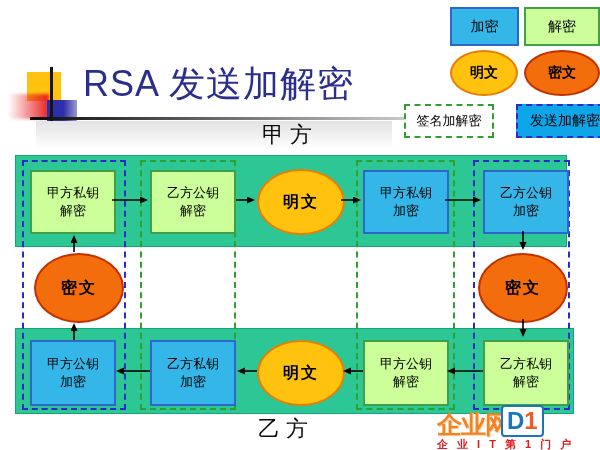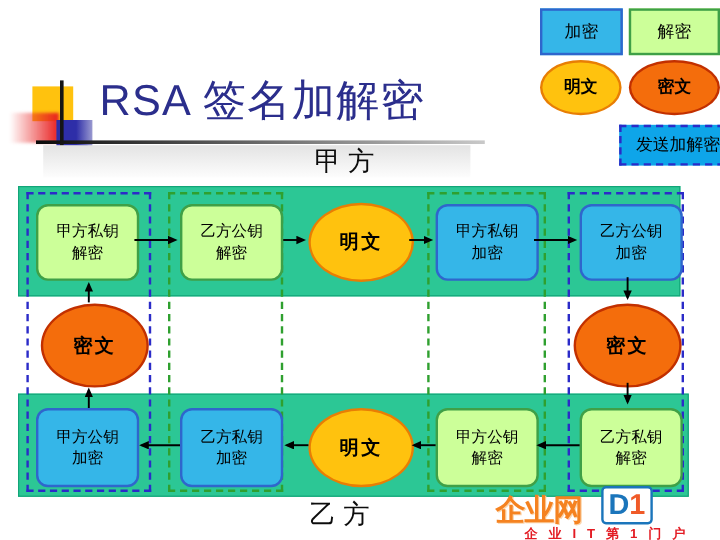--- a/index.html
+++ b/index.html
@@ -47,58 +47,59 @@
   .dashrect{position:absolute;top:160px;height:246px;background:transparent;z-index:3;}
   .dash-blue{border:2px dashed #2B2BC8;}
   .dash-green{border:2px dashed #2FA02F;}
   .dr1{left:22px;width:100px;}
   .dr2{left:140px;width:92px;}
   .dr3{left:356px;width:95px;}
   .dr4{left:473px;width:93px;}
 
   
   .pbox{position:absolute;width:82px;height:60px;display:flex;flex-direction:column;
-        align-items:center;justify-content:center;font-size:13px;line-height:1.4;z-index:4;text-align:center;border-radius:10px;}
+        align-items:center;justify-content:center;font-size:13px;line-height:1.4;z-index:4;text-align:center;}
   .pbox.green{background:#CCFF99;border:2px solid #3FA047;}
   .pbox.blue{background:#35B6E8;border:2px solid #2F66CC;}
   .pellipse{position:absolute;display:flex;align-items:center;justify-content:center;
             border-radius:50%;font-size:16px;font-weight:700;letter-spacing:2px;z-index:4;}
   .pellipse.yellow{background:#FFC20E;border:2px solid #E87E04;}
   .pellipse.orange{background:#F46D0C;border:2px solid #C23000;}
 
   .arrows{position:absolute;left:0;top:0;width:600px;height:450px;z-index:5;pointer-events:none;}
 
   
-  .wm-cn{position:absolute;left:413px;top:408px;font-size:25px;font-weight:700;color:#F58220;
+  .wm-cn{position:absolute;left:437px;top:408px;font-size:25px;font-weight:700;color:#F58220;
          letter-spacing:-1px;text-shadow:1px 1px 0 #fbd6ae;z-index:6;}
   .wm-box{position:absolute;left:501px;top:405px;height:28px;padding:0 4px;background:#fff;
           border:2px solid #1B75BB;border-radius:4px;display:flex;align-items:center;
           font-size:24px;font-weight:700;z-index:6;}
   .wm-d,.wm-net{color:#1B75BB;} .wm-1{color:#F05A28;}
   .wm-tag{position:absolute;left:437px;top:437px;width:163px;font-size:11px;font-weight:700;
           color:#E31B23;letter-spacing:3px;white-space:nowrap;z-index:6;}
 </style>
 </head>
 <body>
 
 <div class="stage">
 
   <div class="deco-yellow"></div>
   <div class="deco-red"></div>
   <div class="deco-blue"></div>
   <div class="deco-blue2"></div>
   <div class="deco-vline"></div>
   <div class="party-strip"></div>
   <div class="title-underline"></div>
-  <h1 class="slide-title">RSA 签名加解密</h1>
+  <h1 class="slide-title">RSA 发送加解密</h1>
 
   <div class="lg lg-enc">加密</div>
   <div class="lg lg-dec">解密</div>
   <div class="lg lg-pla">明文</div>
   <div class="lg lg-cip">密文</div>
+  <div class="lg lg-sign">签名加解密</div>
   <div class="lg lg-send">发送加解密</div>
 
   <div class="party party-bottom">乙方</div>
   <div class="party party-top">甲方</div>
 
   <div class="band band-top"></div>
   <div class="band band-bottom"></div>
 
   <div class="dashrect dash-blue dr1"></div>
   <div class="dashrect dash-green dr2"></div>

